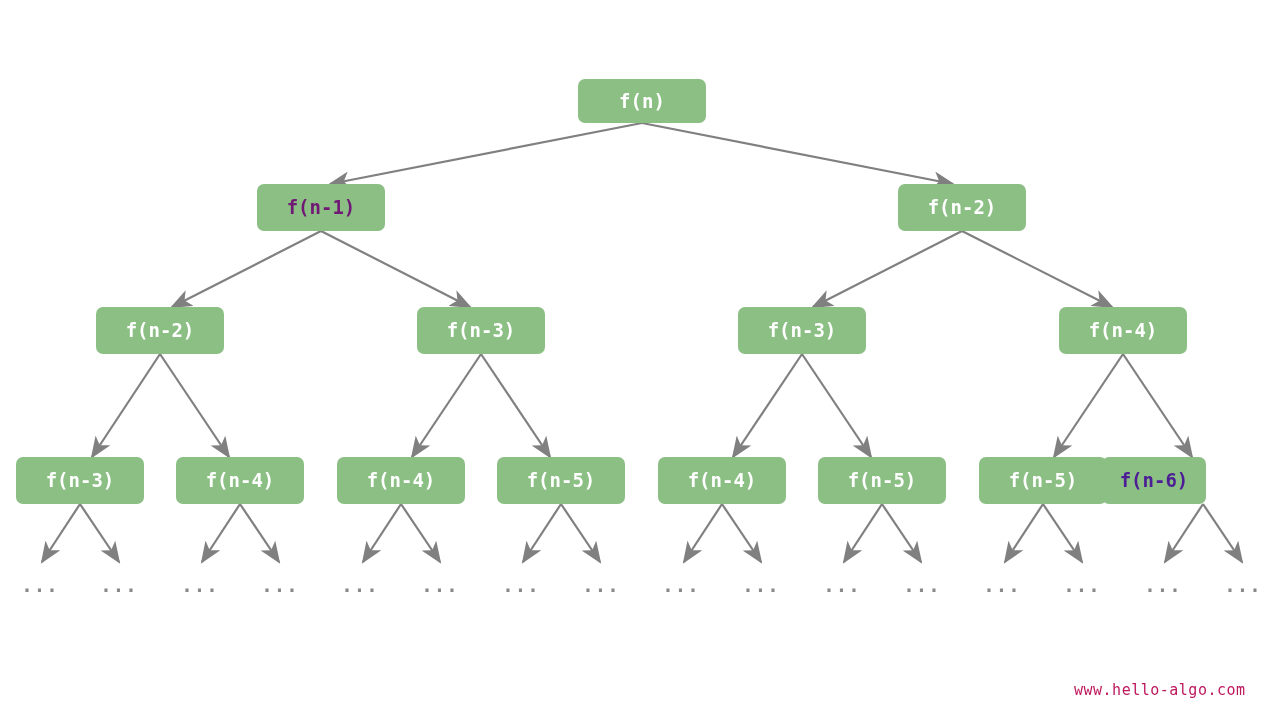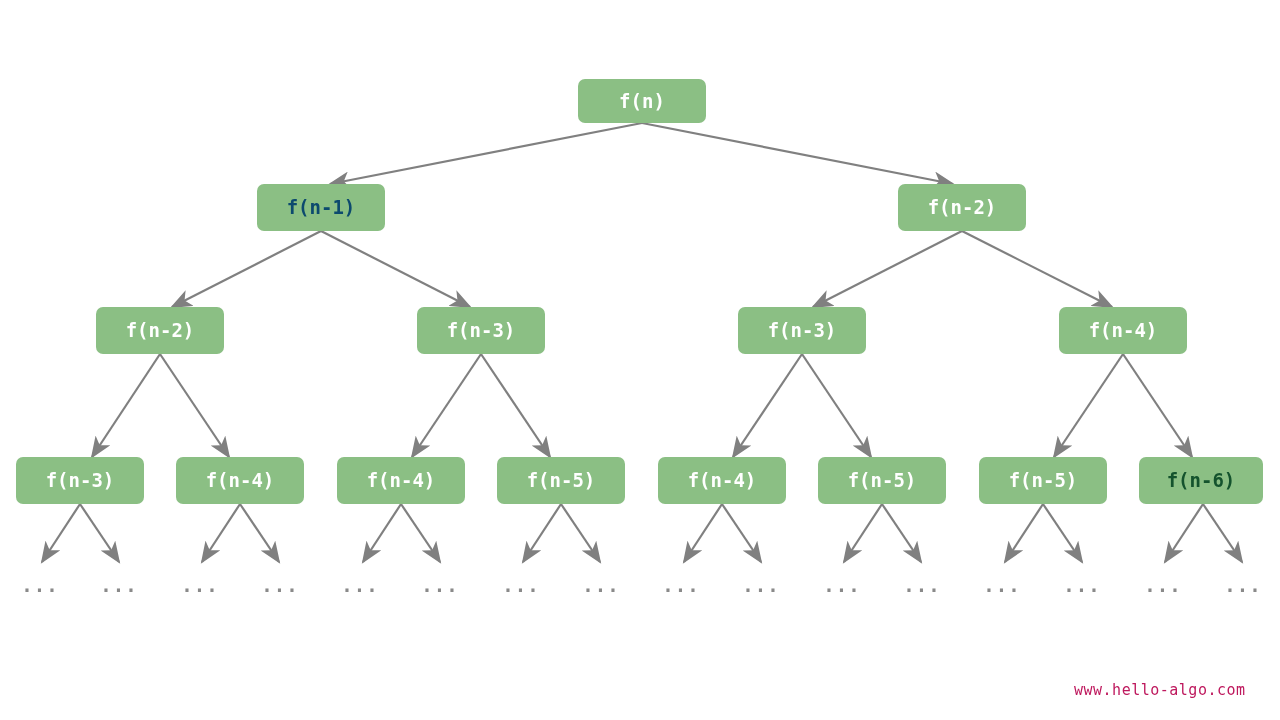--- a/index.html
+++ b/index.html
@@ -105,34 +105,34 @@
         <line x1="882" y1="504" x2="921" y2="562" stroke="#808080" stroke-width="2.2" marker-end="url(#arrowhead)"></line>
         <line x1="1043" y1="504" x2="1005" y2="562" stroke="#808080" stroke-width="2.2" marker-end="url(#arrowhead)"></line>
         <line x1="1043" y1="504" x2="1082" y2="562" stroke="#808080" stroke-width="2.2" marker-end="url(#arrowhead)"></line>
         <line x1="1203" y1="504" x2="1165" y2="562" stroke="#808080" stroke-width="2.2" marker-end="url(#arrowhead)"></line>
         <line x1="1203" y1="504" x2="1242" y2="562" stroke="#808080" stroke-width="2.2" marker-end="url(#arrowhead)"></line>
       </g>
   </svg>
 
   <div id="node-layer">
       <div class="node" style="width: 128px; height: 44px; left: 578px; top: 79px; background: rgb(139, 191, 132); color: rgb(255, 255, 255);">f(n)</div>
-      <div class="node" style="width: 128px; height: 47px; left: 257px; top: 183.5px; background: rgb(139, 191, 132); color: #0c4a6e;">f(n-1)</div>
+      <div class="node" style="width: 128px; height: 47px; left: 257px; top: 183.5px; background: rgb(139, 191, 132); color: #701a75;">f(n-1)</div>
       <div class="node" style="width: 128px; height: 47px; left: 898px; top: 183.5px; background: rgb(139, 191, 132); color: rgb(255, 255, 255);">f(n-2)</div>
       <div class="node" style="width: 128px; height: 47px; left: 96px; top: 306.5px; background: rgb(139, 191, 132); color: rgb(255, 255, 255);">f(n-2)</div>
       <div class="node" style="width: 128px; height: 47px; left: 417px; top: 306.5px; background: rgb(139, 191, 132); color: rgb(255, 255, 255);">f(n-3)</div>
       <div class="node" style="width: 128px; height: 47px; left: 738px; top: 306.5px; background: rgb(139, 191, 132); color: rgb(255, 255, 255);">f(n-3)</div>
       <div class="node" style="width: 128px; height: 47px; left: 1059px; top: 306.5px; background: rgb(139, 191, 132); color: rgb(255, 255, 255);">f(n-4)</div>
       <div class="node" style="width: 128px; height: 47px; left: 16px; top: 456.5px; background: rgb(139, 191, 132); color: rgb(255, 255, 255);">f(n-3)</div>
       <div class="node" style="width: 128px; height: 47px; left: 176px; top: 456.5px; background: rgb(139, 191, 132); color: rgb(255, 255, 255);">f(n-4)</div>
       <div class="node" style="width: 128px; height: 47px; left: 337px; top: 456.5px; background: rgb(139, 191, 132); color: rgb(255, 255, 255);">f(n-4)</div>
       <div class="node" style="width: 128px; height: 47px; left: 497px; top: 456.5px; background: rgb(139, 191, 132); color: rgb(255, 255, 255);">f(n-5)</div>
       <div class="node" style="width: 128px; height: 47px; left: 658px; top: 456.5px; background: rgb(139, 191, 132); color: rgb(255, 255, 255);">f(n-4)</div>
       <div class="node" style="width: 128px; height: 47px; left: 818px; top: 456.5px; background: rgb(139, 191, 132); color: rgb(255, 255, 255);">f(n-5)</div>
       <div class="node" style="width: 128px; height: 47px; left: 979px; top: 456.5px; background: rgb(139, 191, 132); color: rgb(255, 255, 255);">f(n-5)</div>
-      <div class="node" style="width: 124px; height: 47px; left: 1139px; top: 456.5px; background: rgb(139, 191, 132); color: #14532d;">f(n-6)</div>
+      <div class="node" style="width: 104px; height: 47px; left: 1102px; top: 456.5px; background: rgb(139, 191, 132); color: #4c1d95;">f(n-6)</div>
     </div>
   <div id="ellipsis-layer">
       <div class="ellipsis" style="left: 40px; top: 585px; color: rgb(138, 138, 138);">...</div>
       <div class="ellipsis" style="left: 119px; top: 585px; color: rgb(138, 138, 138);">...</div>
       <div class="ellipsis" style="left: 200px; top: 585px; color: rgb(138, 138, 138);">...</div>
       <div class="ellipsis" style="left: 280px; top: 585px; color: rgb(138, 138, 138);">...</div>
       <div class="ellipsis" style="left: 360px; top: 585px; color: rgb(138, 138, 138);">...</div>
       <div class="ellipsis" style="left: 440px; top: 585px; color: rgb(138, 138, 138);">...</div>
       <div class="ellipsis" style="left: 521px; top: 585px; color: rgb(138, 138, 138);">...</div>
       <div class="ellipsis" style="left: 601px; top: 585px; color: rgb(138, 138, 138);">...</div>

